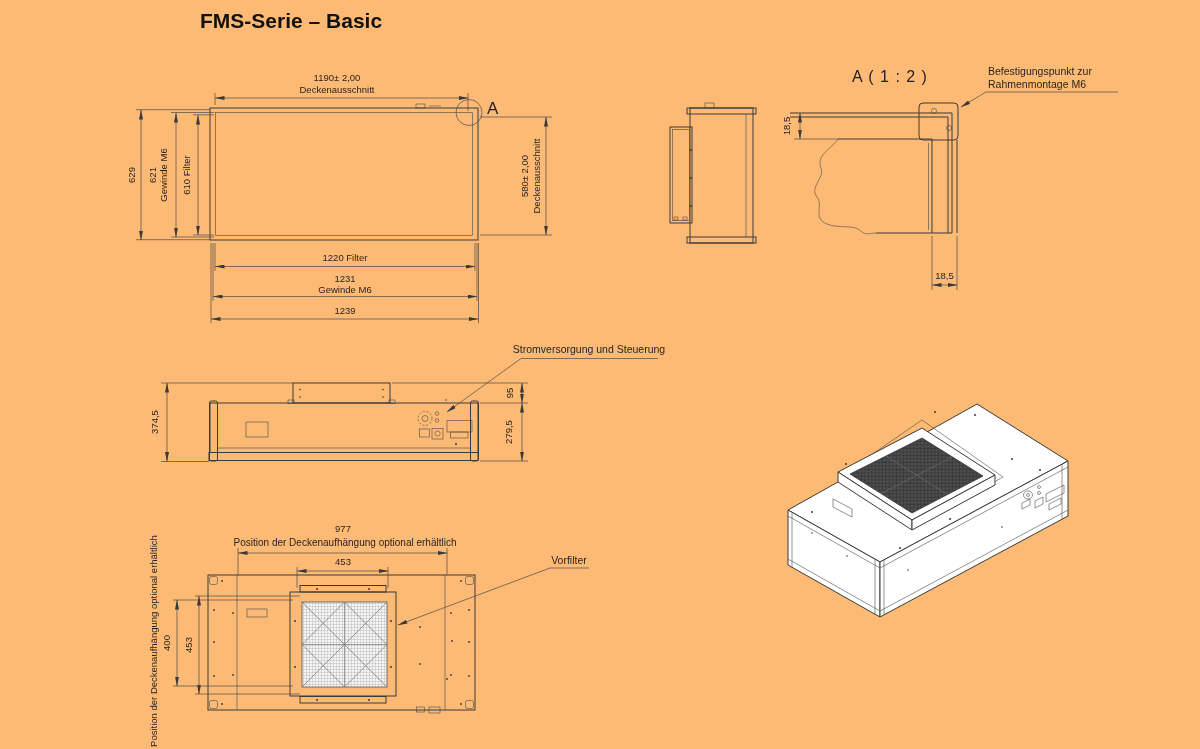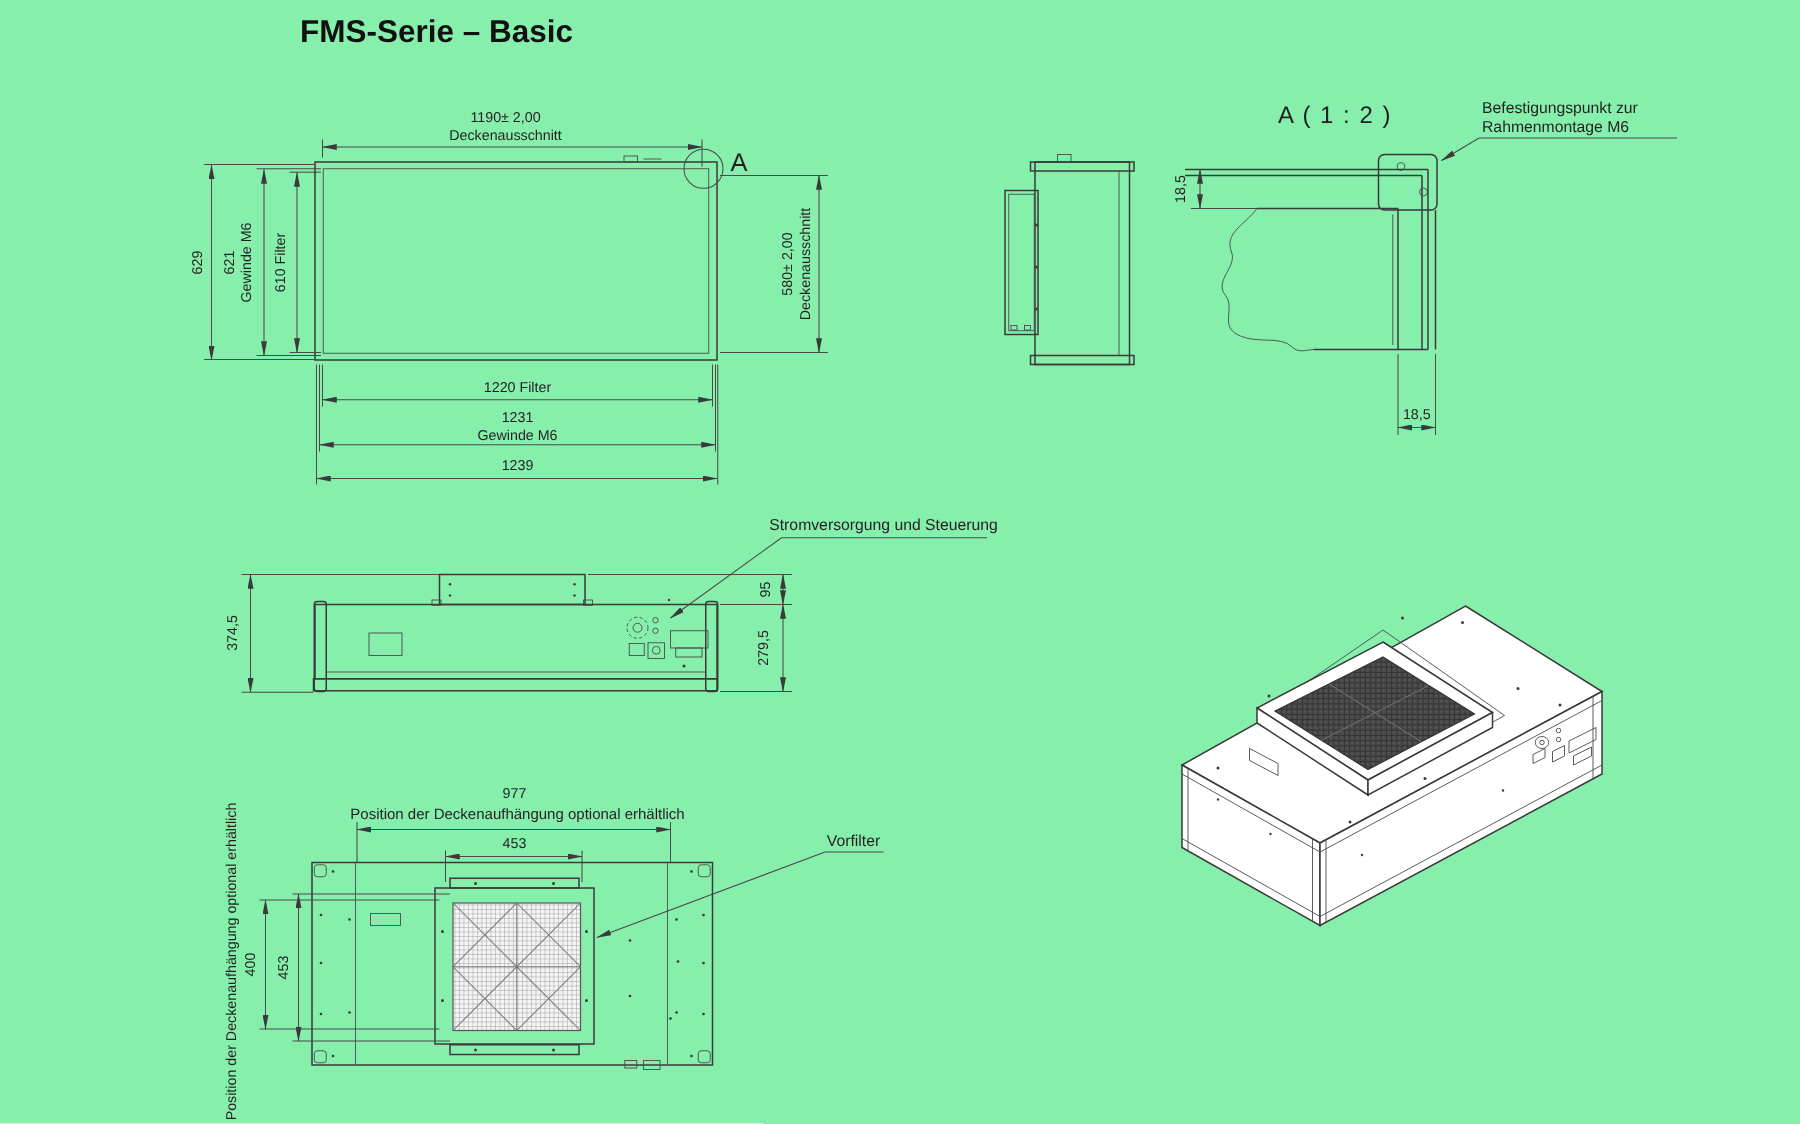--- a/index.html
+++ b/index.html
@@ -1,16 +1,16 @@
 <!DOCTYPE html>
 <html><head>
 <meta charset="utf-8">
 <style>
   html,body{margin:0;padding:0;background:#fff;}
-  .canvas{position:relative;width:1200px;height:749px;background:#86efac;overflow:hidden;}
+  .canvas{position:relative;width:1200px;height:749px;background:#fdba74;overflow:hidden;}
   svg{display:block;}
   .t-title{font:bold 21px "Liberation Sans",sans-serif;fill:#111;}
   .t-dim{font:9.5px "Liberation Sans",sans-serif;fill:#231f20;}
   .t-lbl{font:10.5px "Liberation Sans",sans-serif;fill:#231f20;}
   .t-lbl10{font:10px "Liberation Sans",sans-serif;fill:#231f20;}
   .t-view{font:16px "Liberation Sans",sans-serif;fill:#231f20;letter-spacing:1px;}
   .t-big{font:17px "Liberation Sans",sans-serif;fill:#231f20;}
   .ol{stroke:#3a3a3a;stroke-width:1;fill:none;}
   .tn{stroke:#4a4a4a;stroke-width:0.6;fill:none;}
   .dm{stroke:#4a4a4a;stroke-width:0.7;fill:none;}

